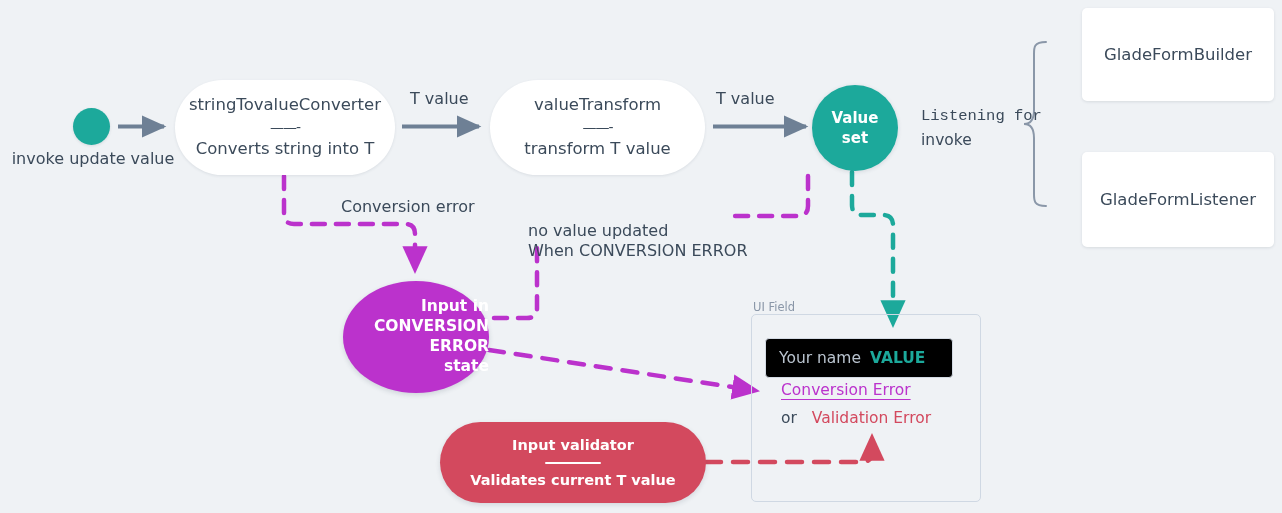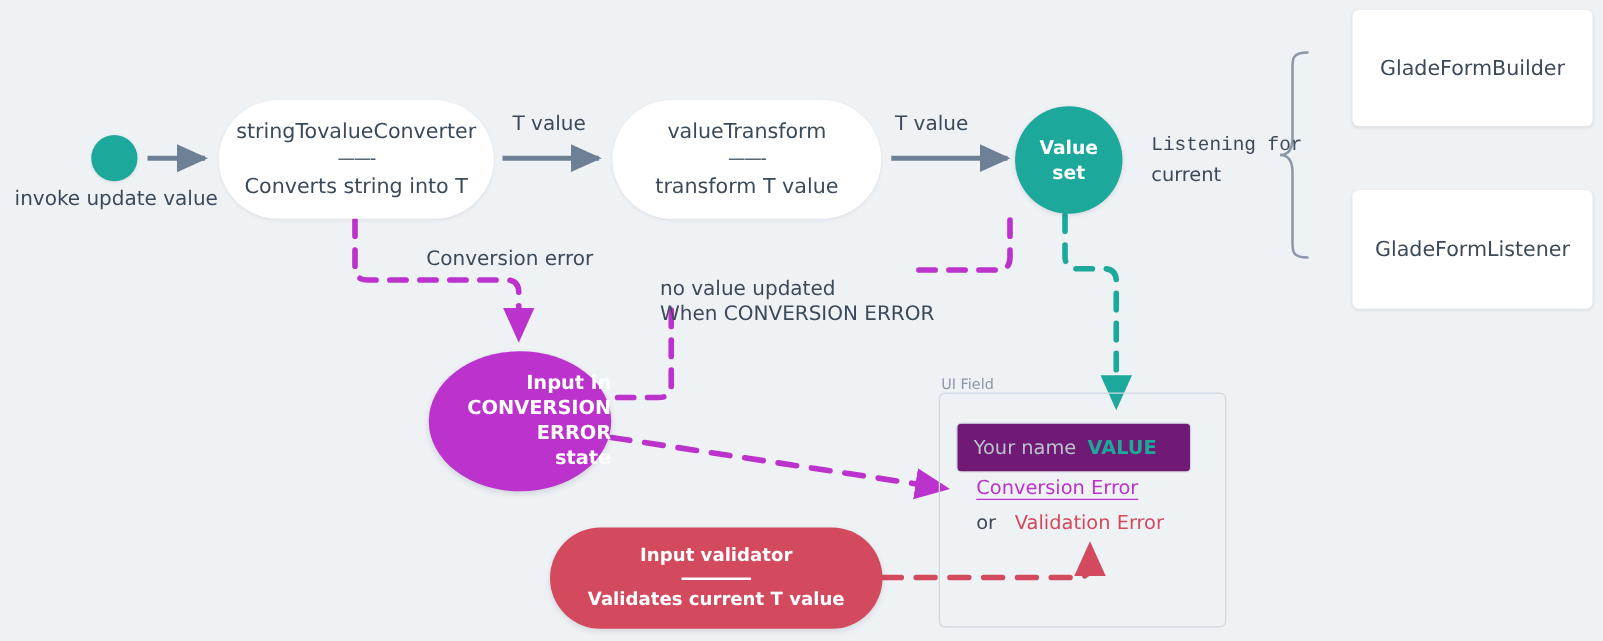--- a/index.html
+++ b/index.html
@@ -62,21 +62,21 @@
   }
 
   
   .uifield{
     position:absolute;left:751px;top:314px;width:230px;height:188px;
     border:1px solid #cfd8e3;border-radius:5px;background:transparent;box-sizing:border-box;
   }
   .uifield-label{position:absolute;left:753px;top:300px;font-size:11.5px;color:#8a97a8;}
   .input-box{
     position:absolute;left:765px;top:338px;width:188px;height:40px;
-    background:#701a75;border:1px solid #d3dae3;border-radius:4px;box-sizing:border-box;
+    background:#000000;border:1px solid #d3dae3;border-radius:4px;box-sizing:border-box;
     display:flex;align-items:center;padding-left:13px;gap:9px;
   }
   .ph{color:#b9c3ce;font-size:15.5px;}
   .val{color:#1CA99B;font-weight:bold;font-size:15.5px;}
   .conv-err{
     position:absolute;left:781px;top:381px;color:#BB32CC;font-size:15.5px;
     text-decoration:underline;text-underline-offset:4px;
   }
   .orline{position:absolute;left:781px;top:409px;display:flex;align-items:baseline;gap:15px;}
   .orline .or{color:#3b4a5a;font-size:15.5px;}
@@ -162,21 +162,21 @@
     <span>Value</span>
     <span>set</span>
   </div>
 
   <div class="label" style="left:410px;top:88px;">T value</div>
   <div class="label" style="left:716px;top:88px;">T value</div>
   <div class="label" style="left:341px;top:196px;">Conversion error</div>
   <div class="label" style="left:528px;top:196px;margin-top:44px;">When CONVERSION ERROR</div>
   <div class="label" style="left:528px;top:220px;width:205px;text-align:left;">no value updated</div>
   <div class="label sm" style="left:921px;top:106px;font-family:Liberation Mono, monospace;">Listening for</div>
-  <div class="label sm" style="left:921px;top:130px;">current</div>
+  <div class="label sm" style="left:921px;top:130px;">invoke</div>
 
   <div class="ellipse-purple" style="left:343px;top:281px;">
     <span>Input in</span>
     <span>CONVERSION</span>
     <span>ERROR</span>
     <span>state</span>
   </div>
 
   <div class="pill-red" style="left:440px;top:422px;width:266px;height:81px;">
     <div>Input validator</div>

